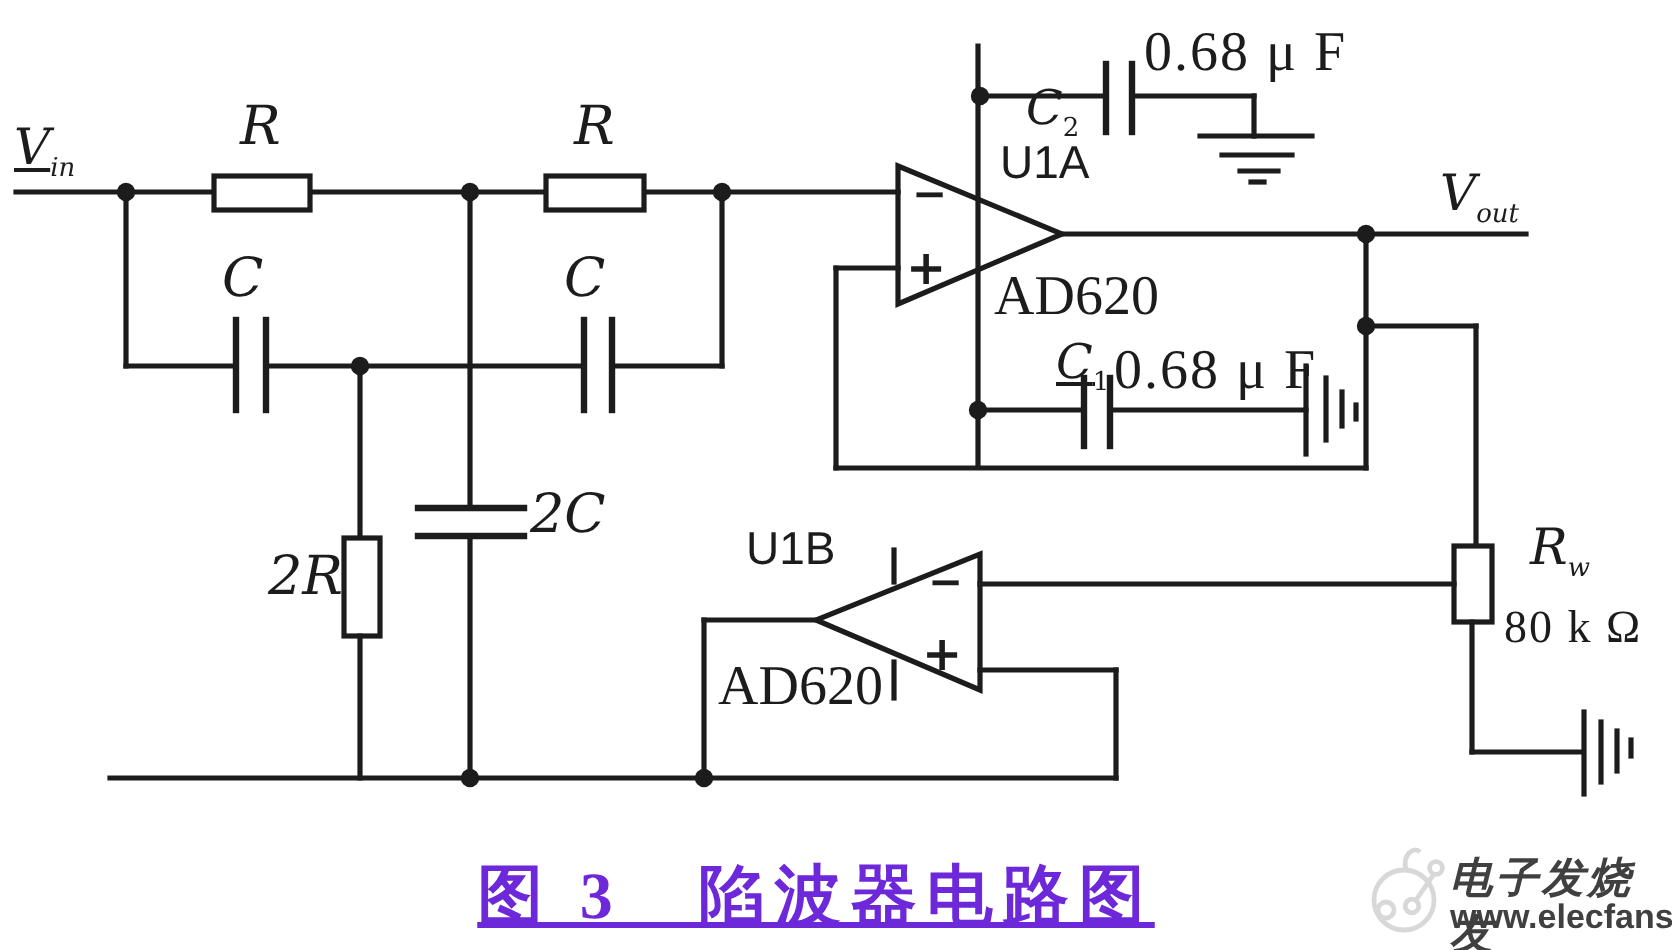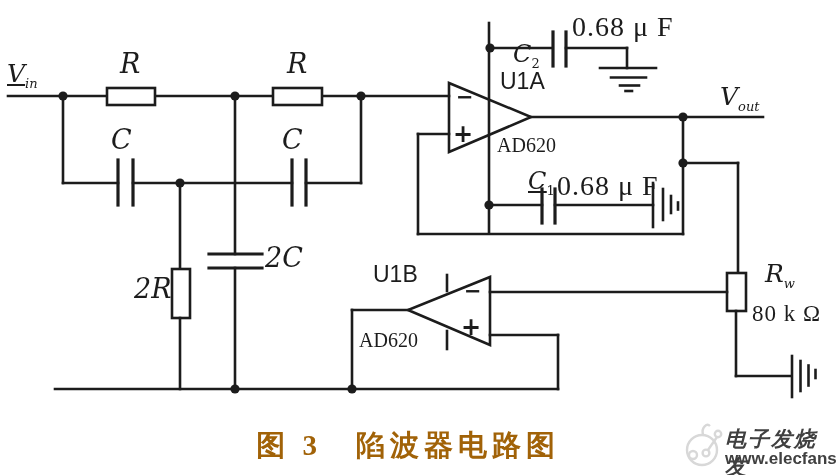--- a/index.html
+++ b/index.html
@@ -5,28 +5,29 @@
   html,body{margin:0;padding:0;background:#fff;}
   #stage{
     position:relative;width:836px;height:475px;background:#ffffff;
     font-family:"Liberation Serif", serif;overflow:hidden;
   }
   #schematic{position:absolute;left:0;top:0;}
   .lbl{position:absolute;color:#1c1c1c;white-space:nowrap;line-height:1;}
   .ital{font-family:"DejaVu Serif", serif;font-style:italic;}
   .comp{font-size:27px;}
   .refdes{font-family:Liberation Sans, sans-serif;font-size:23px;}
-  .part{font-family:"Liberation Serif", serif;font-size:20px;}
+  .part{font-family:"Liberation Serif", serif;font-size:28px;}
   .val{font-family:"Liberation Serif", serif;font-size:28px;letter-spacing:1px;}
   .sub{font-size:13px;font-style:italic;vertical-align:-6px;font-family:"DejaVu Serif", serif;}
   .pm{font-family:"DejaVu Sans", sans-serif;font-weight:bold;}
   .caption{
     position:absolute;left:238px;top:426px;width:340px;text-align:center;
-    font-size:29px;font-weight:bold;letter-spacing:5px;color:#a16207;
+    font-size:33px;font-weight:bold;letter-spacing:5px;color:#6d28d9;
     font-family:"Liberation Serif", serif;
+    text-decoration:underline;
   }
   .watermark{position:absolute;left:681px;top:415px;width:155px;height:60px;color:#404040;}
   .wm-logo{position:absolute;left:0;top:2px;}
   .wm-brand{position:absolute;left:44px;top:10px;font-size:21px;font-weight:bold;
     font-style:italic;letter-spacing:2px;font-family:"Liberation Serif", serif;}
   .wm-url{position:absolute;left:44px;top:34px;font-size:17px;font-weight:bold;
     font-family:"Liberation Sans", sans-serif;}
 </style>
 </head>
 <body>

